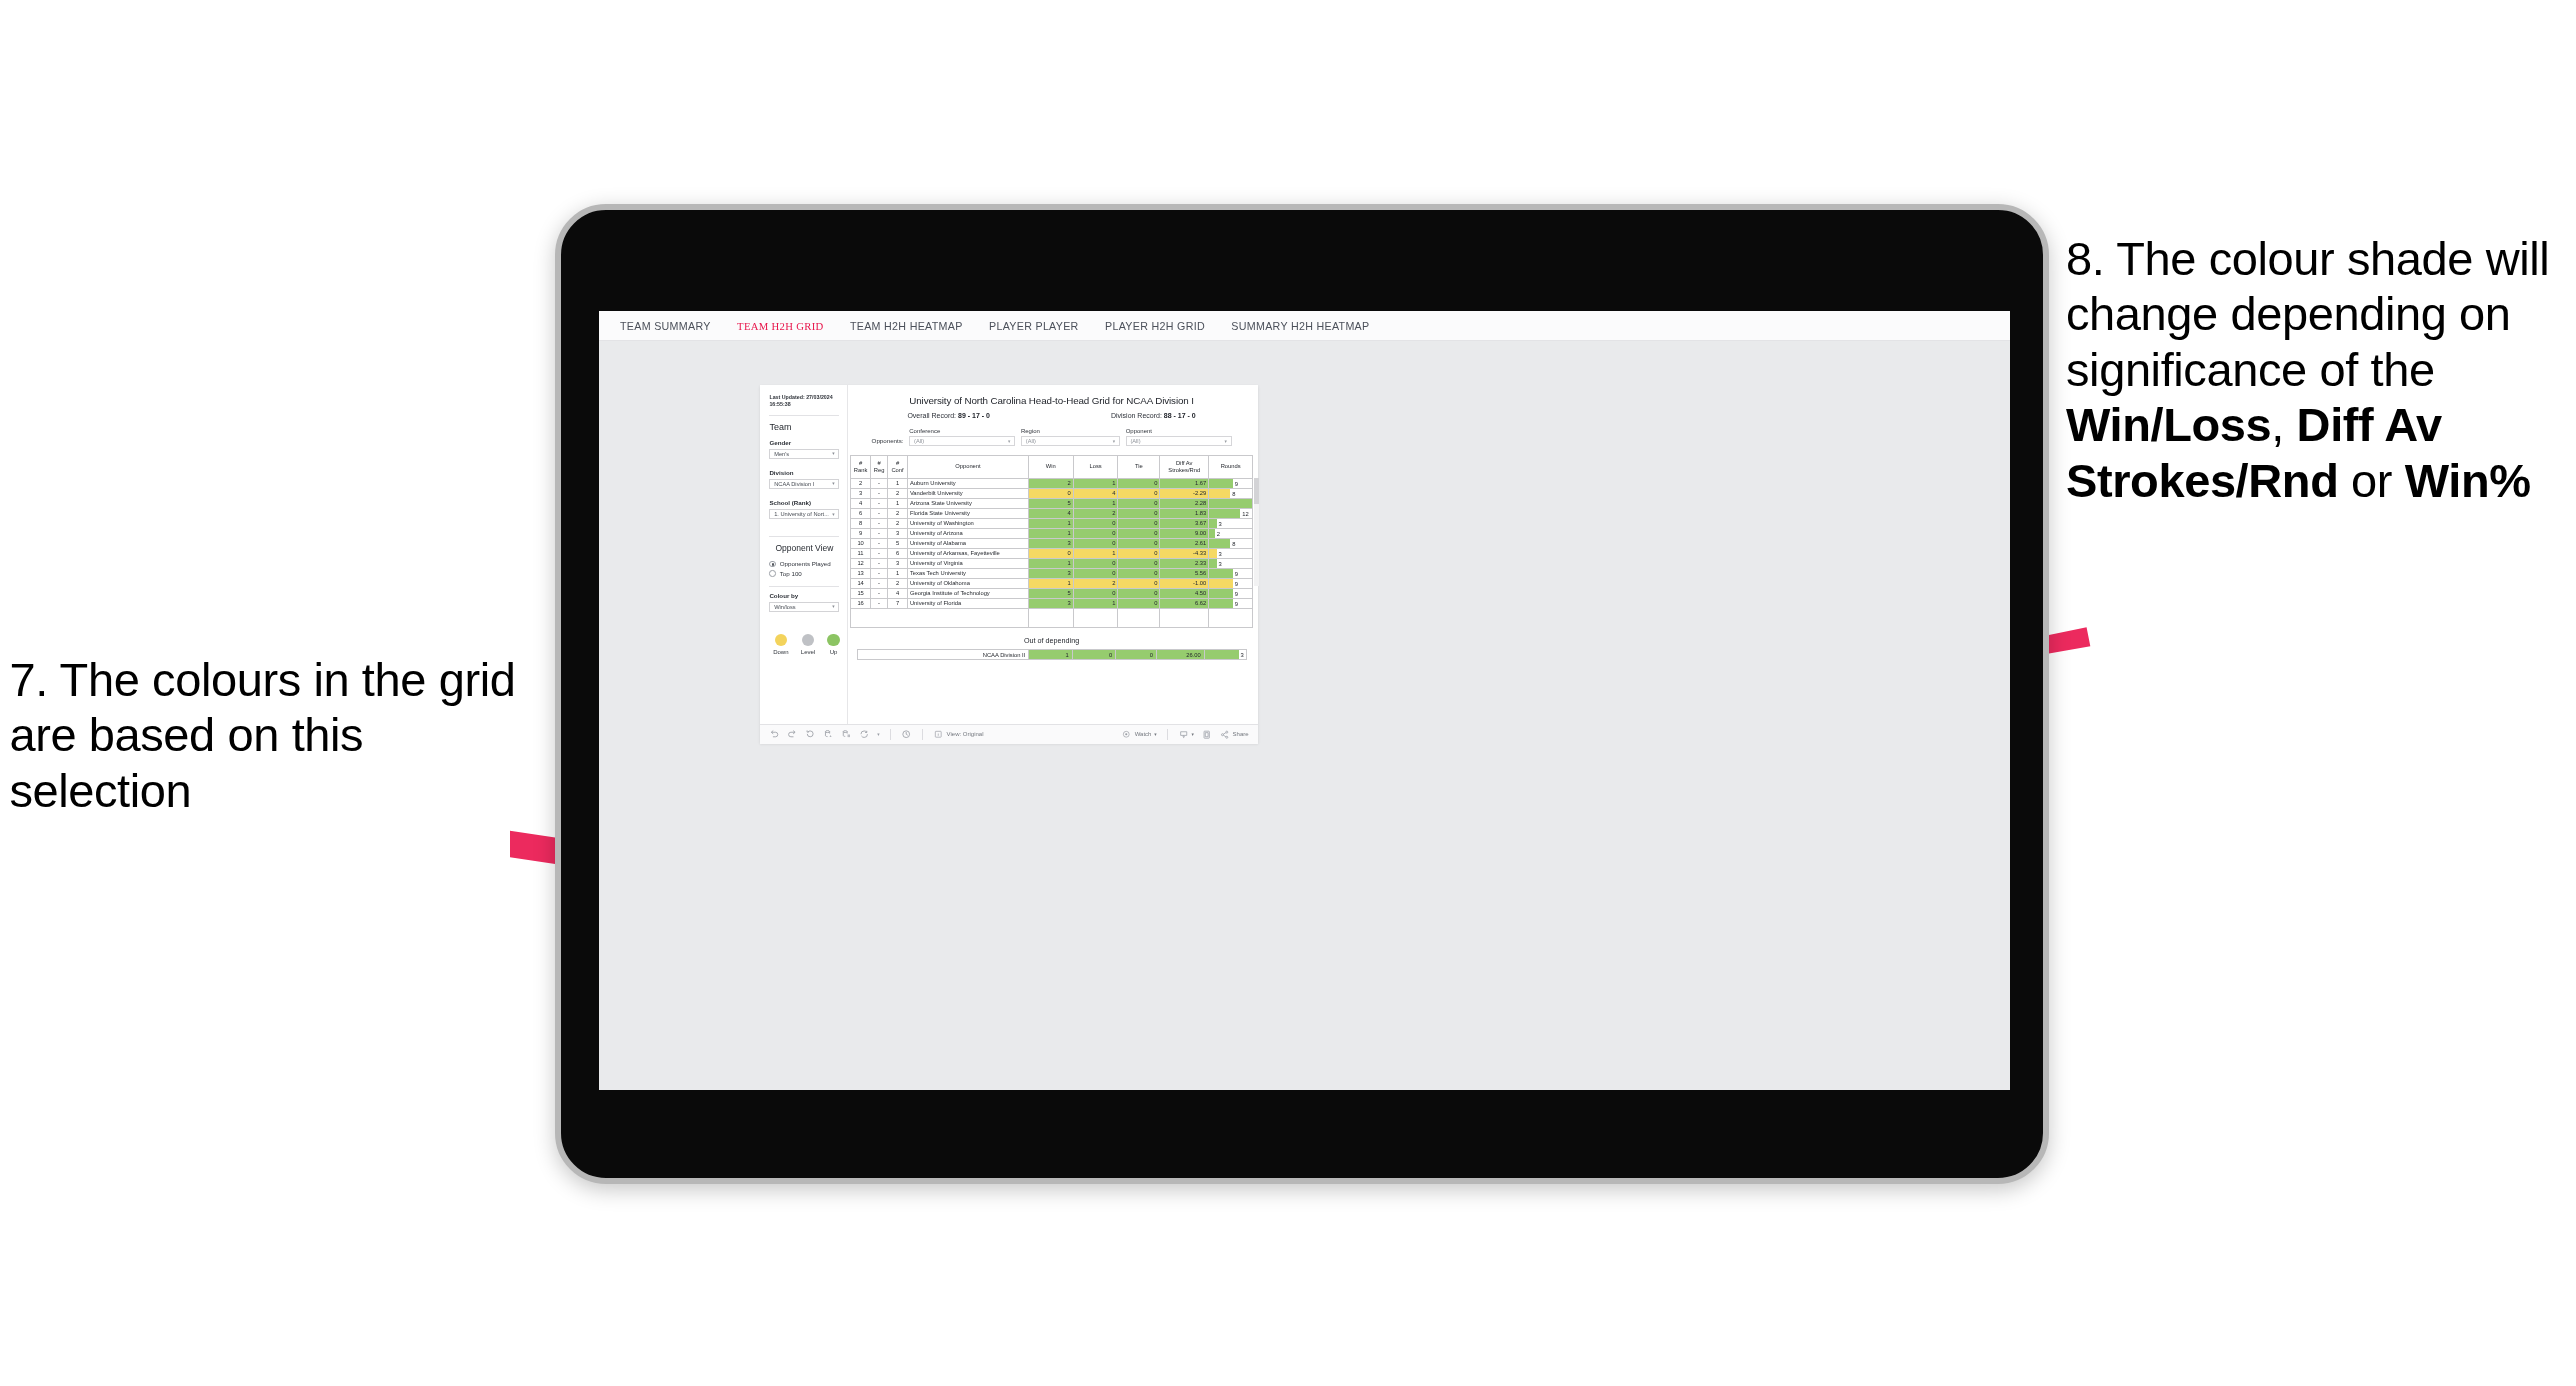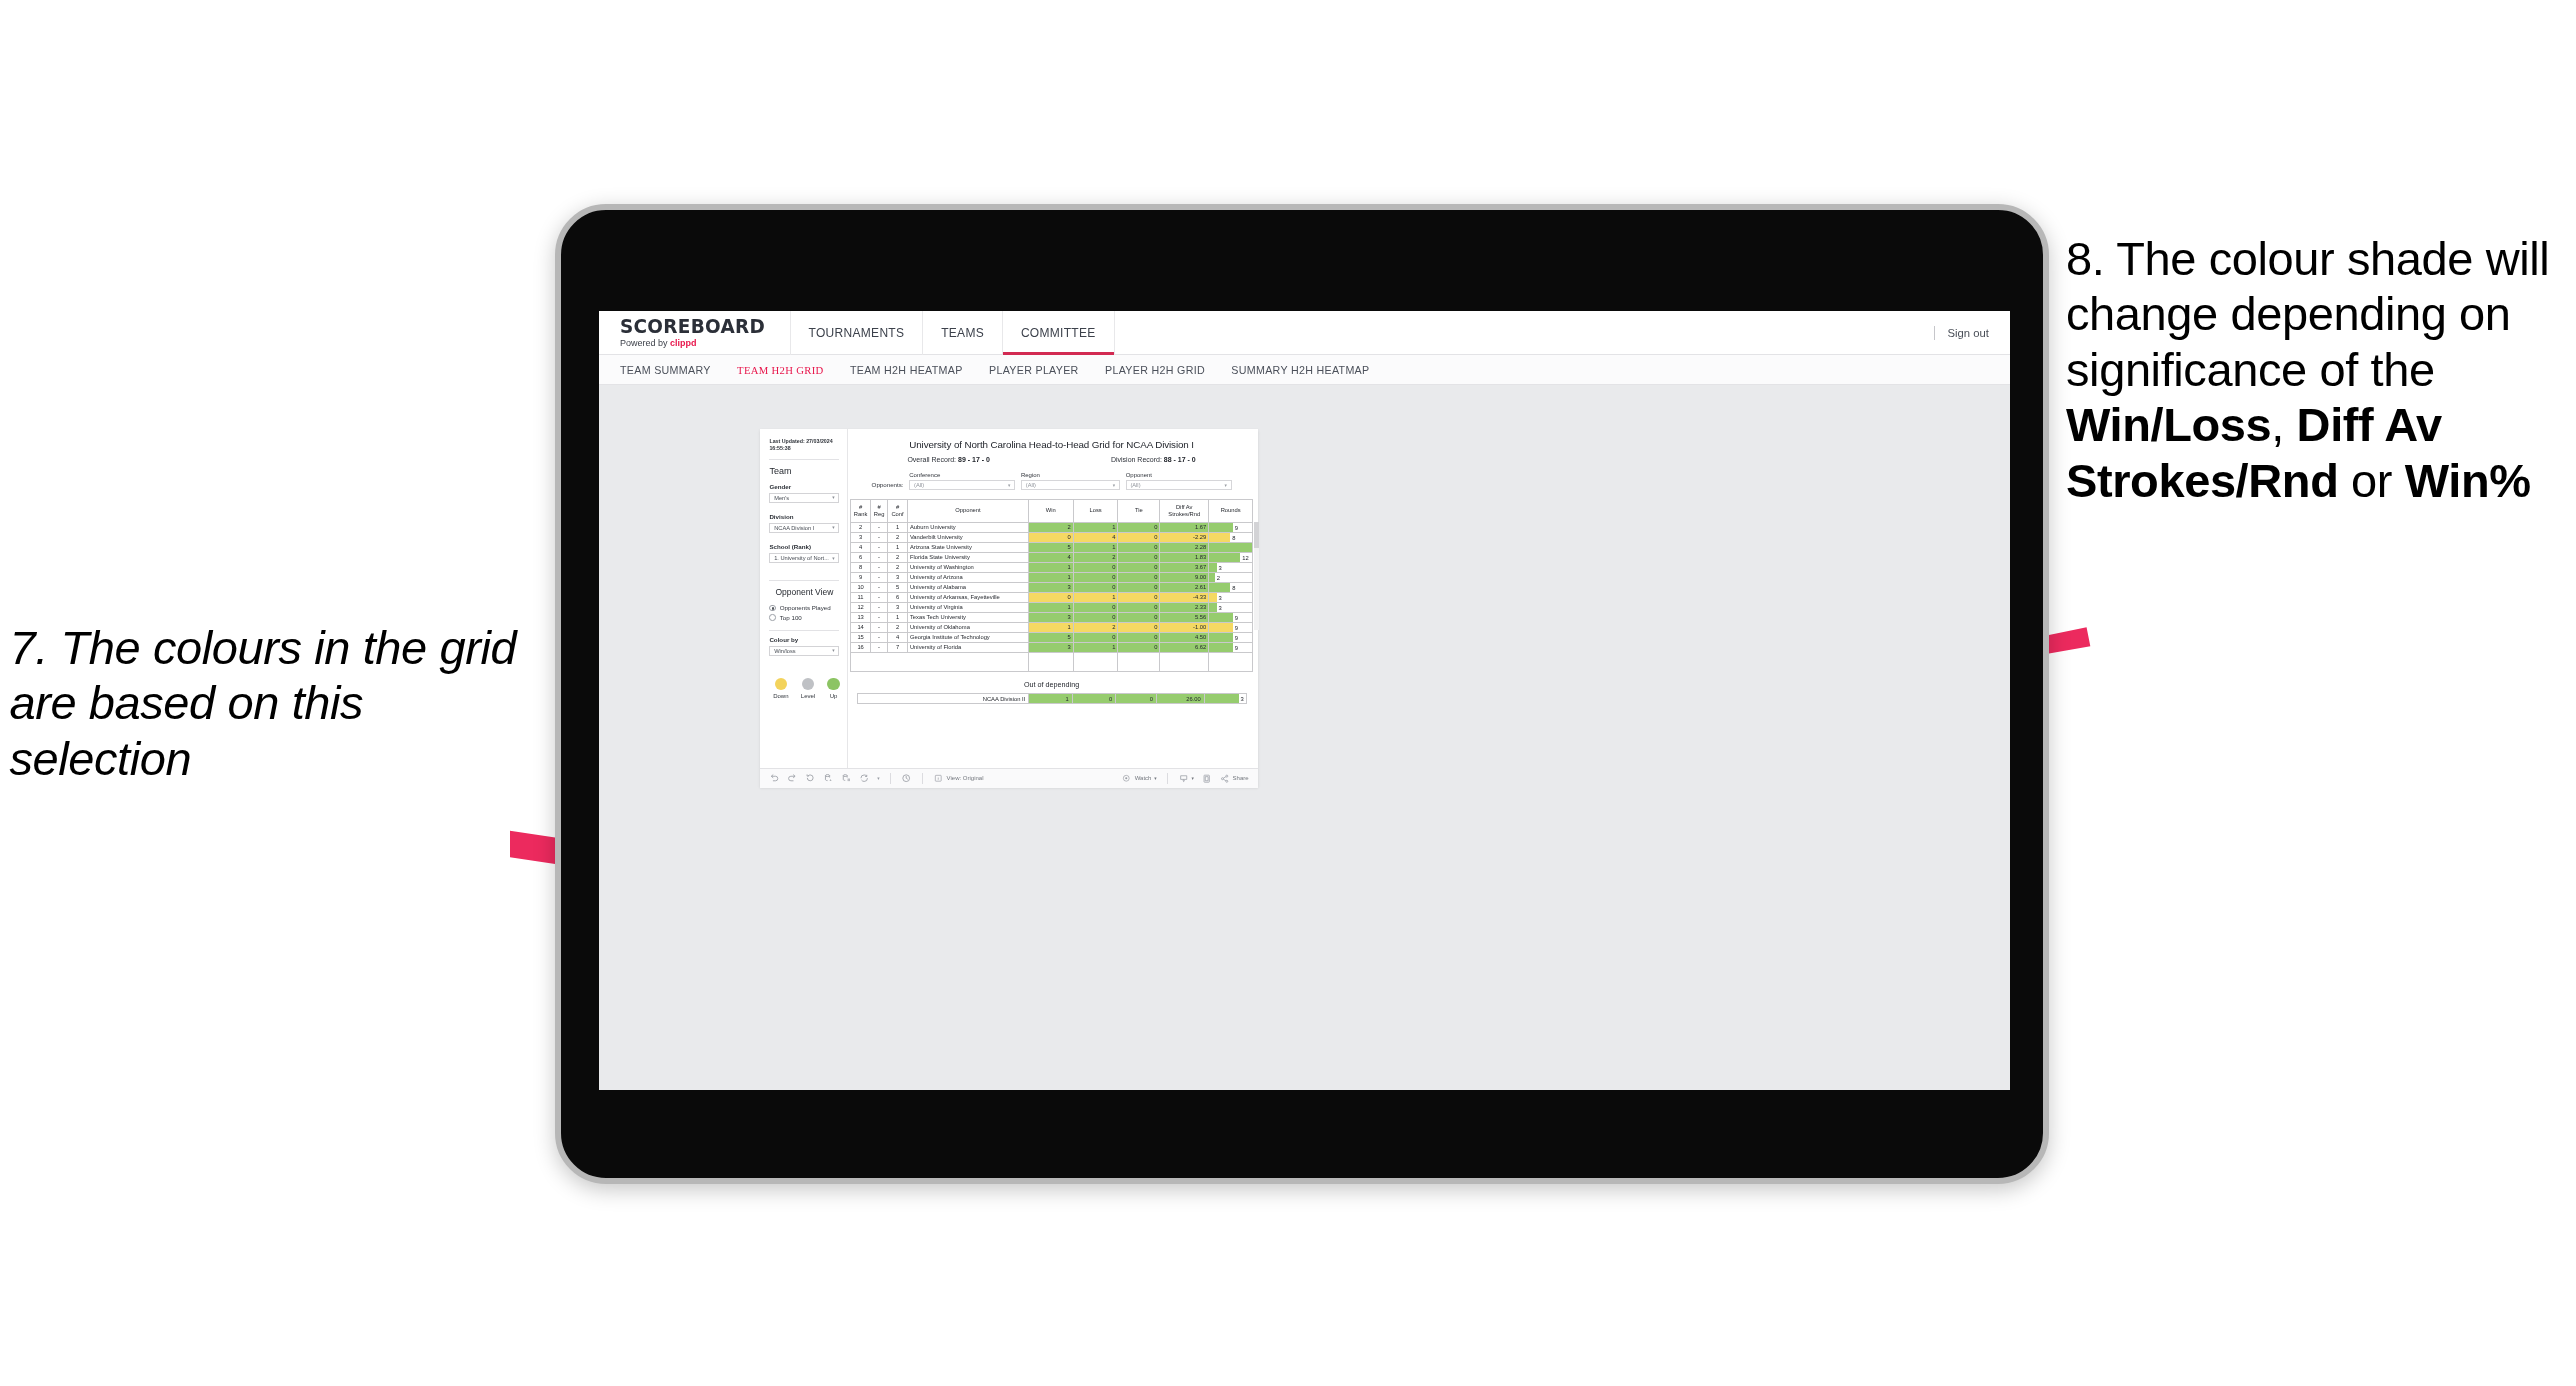--- a/index.html
+++ b/index.html
@@ -11,21 +11,21 @@
   }
 
   
   .annot {
     position: absolute;
     color: #000;
     font-size: 47px;
     line-height: 1.18;
     letter-spacing: -0.4px;
   }
-  #annot-left { left: 9.4px; top: 620px; width: 548px; font-style: italic; }
+  #annot-left { left: 9.4px; top: 652px; width: 548px; }
   #annot-right { left: 2066px; top: 231px; width: 515px; }
   .annot b { font-weight: bold; }
 
   .arrow-svg { position: absolute; overflow: visible; }
 
   
   #device {
     position: absolute;
     left: 555px; top: 204px;
     width: 1494px; height: 980px;
@@ -240,37 +240,20 @@
   <span>8. The colour shade will change depending on significance of the </span><b>Win/Loss</b><span>, </span><b>Diff Av Strokes/Rnd</b><span> or </span><b>Win%</b>
 </div>
 
 <svg class="arrow-svg" style="left:1671px; top:614px;" width="425" height="123" viewBox="0 0 450 130">
   <path d="M440,14 L72,90 L78,66 L14,88 L64,122 L70,100 L444,34 Z" fill="#ec2a5e"></path>
 </svg>
 
 <div id="device">
   <div id="screen">
 
-    <div id="topnav">
-      <div id="logo-block">
-        <div id="logo-main">SCOREBOARD</div>
-        <div id="logo-sub"><span>Powered by </span><span class="brand">clippd</span></div>
-      </div>
-      <div class="topnav-sep"></div>
-      <div class="topnav-tab">TOURNAMENTS</div>
-      <div class="topnav-sep"></div>
-      <div class="topnav-tab">TEAMS</div>
-      <div class="topnav-sep"></div>
-      <div class="topnav-tab active">COMMITTEE</div>
-      <div class="topnav-sep"></div>
-      <div id="signout-wrap">
-        <div id="signout-bar"></div>
-        <div id="signout">Sign out</div>
-      </div>
-    </div>
 
     <div id="subnav">
       <div class="subnav-tab">TEAM SUMMARY</div>
       <div class="subnav-tab active">TEAM H2H GRID</div>
       <div class="subnav-tab">TEAM H2H HEATMAP</div>
       <div class="subnav-tab">PLAYER PLAYER</div>
       <div class="subnav-tab">PLAYER H2H GRID</div>
       <div class="subnav-tab">SUMMARY H2H HEATMAP</div>
     </div>
 

